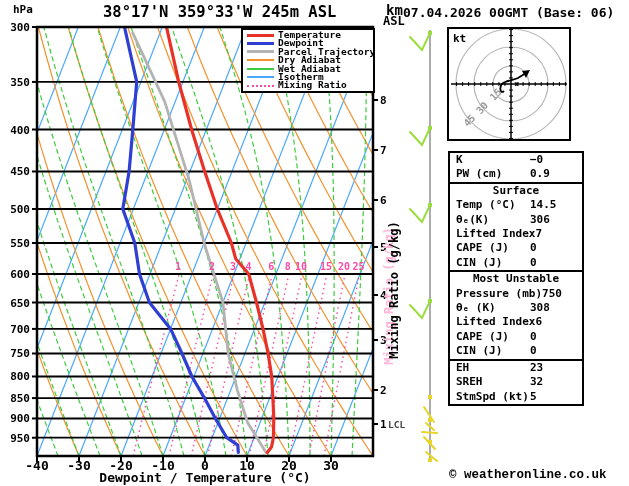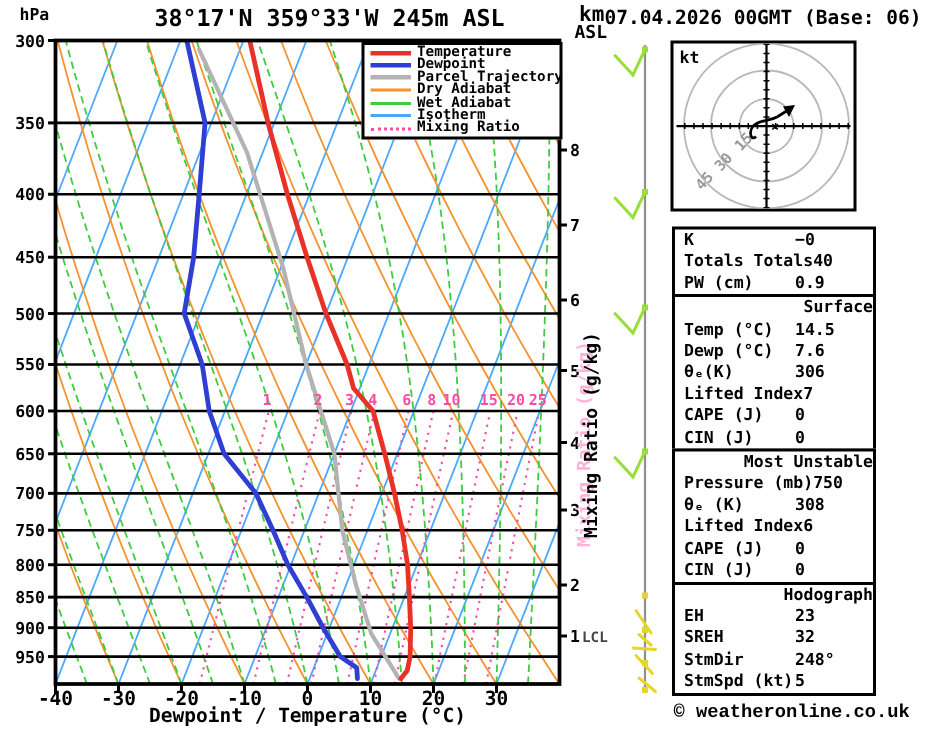--- a/index.html
+++ b/index.html
@@ -15,21 +15,21 @@
   #datetime{left:403px;top:5px;font-size:13px;}
   #xaxis-title{left:37px;top:470px;width:336px;text-align:center;font-size:13px;z-index:2;}
   #copyright{left:449px;top:468px;font-size:12.5px;z-index:2;font-family:Liberation Mono, monospace;}
   #legend{left:241px;top:28px;width:130px;background:#fff;border:2px solid #000;z-index:3;padding:1px 0;}
   .lrow{display:flex;align-items:center;height:8.4px;}
   .lswatch{width:27px;flex:0 0 27px;margin:0 4px 0 4px;height:3px;}
   .lswatch.dotted{height:0;border-top:2px dotted;}
   .ltext{font-size:9.5px;font-weight:bold;line-height:8.4px;white-space:nowrap;}
   #tables{left:448px;top:153px;width:136px;z-index:3;}
   .tsection{border:2px solid #000;margin-top:-2px;background:#fff;}
-  .thead{text-align:right;font-size:11px;font-weight:bold;line-height:14.4px;}
+  .thead{text-align:center;font-size:11px;font-weight:bold;line-height:14.4px;}
   .trow{display:flex;font-size:11px;font-weight:bold;line-height:14.4px;padding-left:6px;}
   .tlabel{flex:1;font-family:"DejaVu Sans Mono","DejaVu Sans",monospace;white-space:nowrap;}
   .tvalue{flex:0 0 52px;text-align:left;}
   .svgtxt{font-family:"DejaVu Sans Mono","Liberation Mono",monospace;font-weight:bold;}
 </style>
 </head>
 <body>
 
 <div id="root">
   <svg id="gfx" width="629" height="486" viewBox="0 0 629 486">
@@ -303,39 +303,31 @@
 
   <div id="xaxis-title" class="abs b">Dewpoint / Temperature (°C)</div>
 
   <div id="tables" class="abs">
       <div class="tsection">
         <div class="trow">
           <span class="tlabel">K</span>
           <span class="tvalue">−0</span>
         </div>
         <div class="trow">
-          <span class="tlabel">Totals Totals</span>
-          <span class="tvalue">40</span>
-        </div>
-        <div class="trow">
           <span class="tlabel">PW (cm)</span>
           <span class="tvalue">0.9</span>
         </div>
       </div>
       <div class="tsection">
         <div class="thead">Surface</div>
         <div class="trow">
           <span class="tlabel">Temp (°C)</span>
           <span class="tvalue">14.5</span>
         </div>
         <div class="trow">
-          <span class="tlabel">Dewp (°C)</span>
-          <span class="tvalue">7.6</span>
-        </div>
-        <div class="trow">
           <span class="tlabel">θₑ(K)</span>
           <span class="tvalue">306</span>
         </div>
         <div class="trow">
           <span class="tlabel">Lifted Index</span>
           <span class="tvalue">7</span>
         </div>
         <div class="trow">
           <span class="tlabel">CAPE (J)</span>
           <span class="tvalue">0</span>
@@ -362,34 +354,29 @@
         <div class="trow">
           <span class="tlabel">CAPE (J)</span>
           <span class="tvalue">0</span>
         </div>
         <div class="trow">
           <span class="tlabel">CIN (J)</span>
           <span class="tvalue">0</span>
         </div>
       </div>
       <div class="tsection">
-        <div class="thead">Hodograph</div>
         <div class="trow">
           <span class="tlabel">EH</span>
           <span class="tvalue">23</span>
         </div>
         <div class="trow">
           <span class="tlabel">SREH</span>
           <span class="tvalue">32</span>
         </div>
         <div class="trow">
-          <span class="tlabel">StmDir</span>
-          <span class="tvalue">248°</span>
-        </div>
-        <div class="trow">
           <span class="tlabel">StmSpd (kt)</span>
           <span class="tvalue">5</span>
         </div>
       </div>
     </div>
 
   <div id="copyright" class="abs b">© weatheronline.co.uk</div>
 </div>
 
 </body></html>

